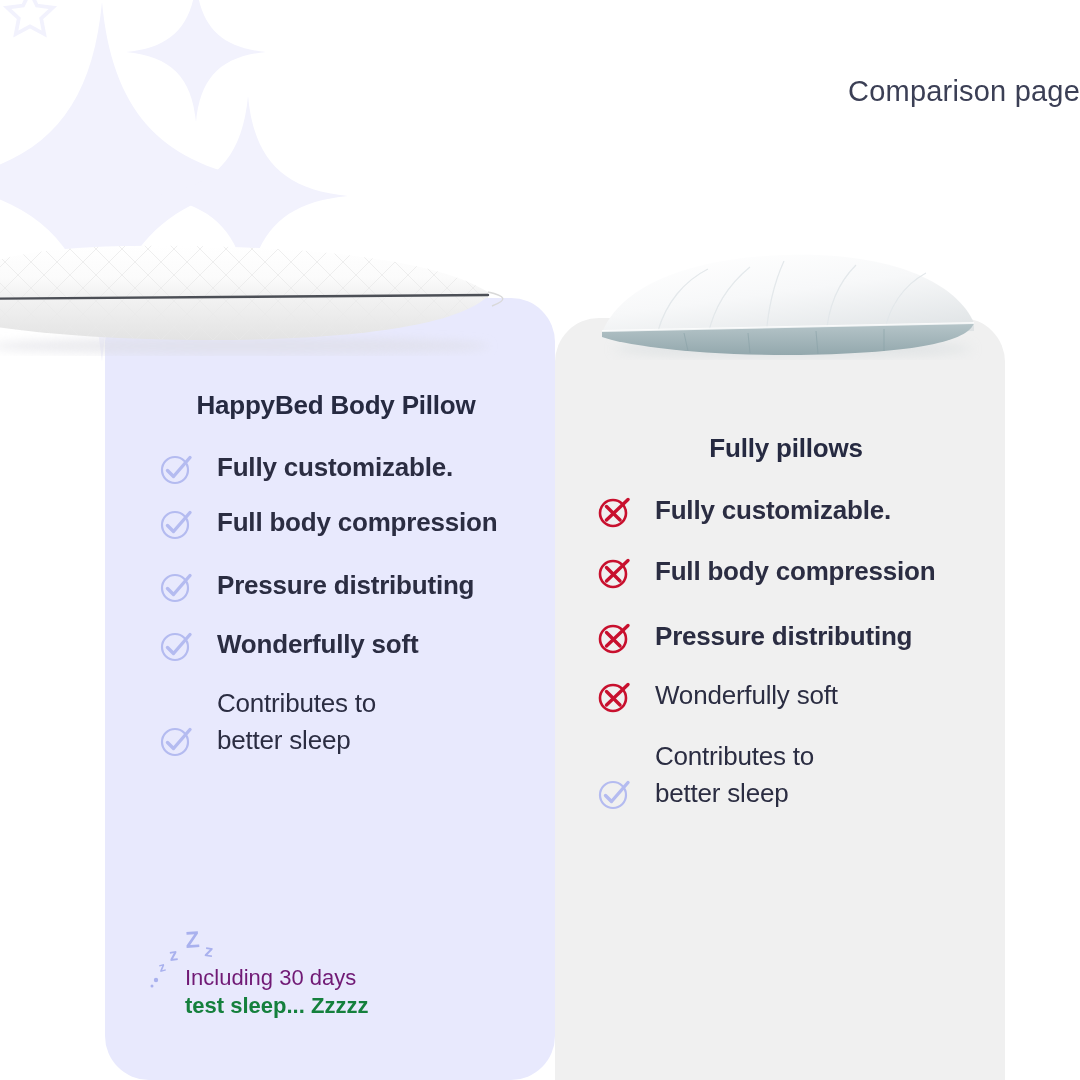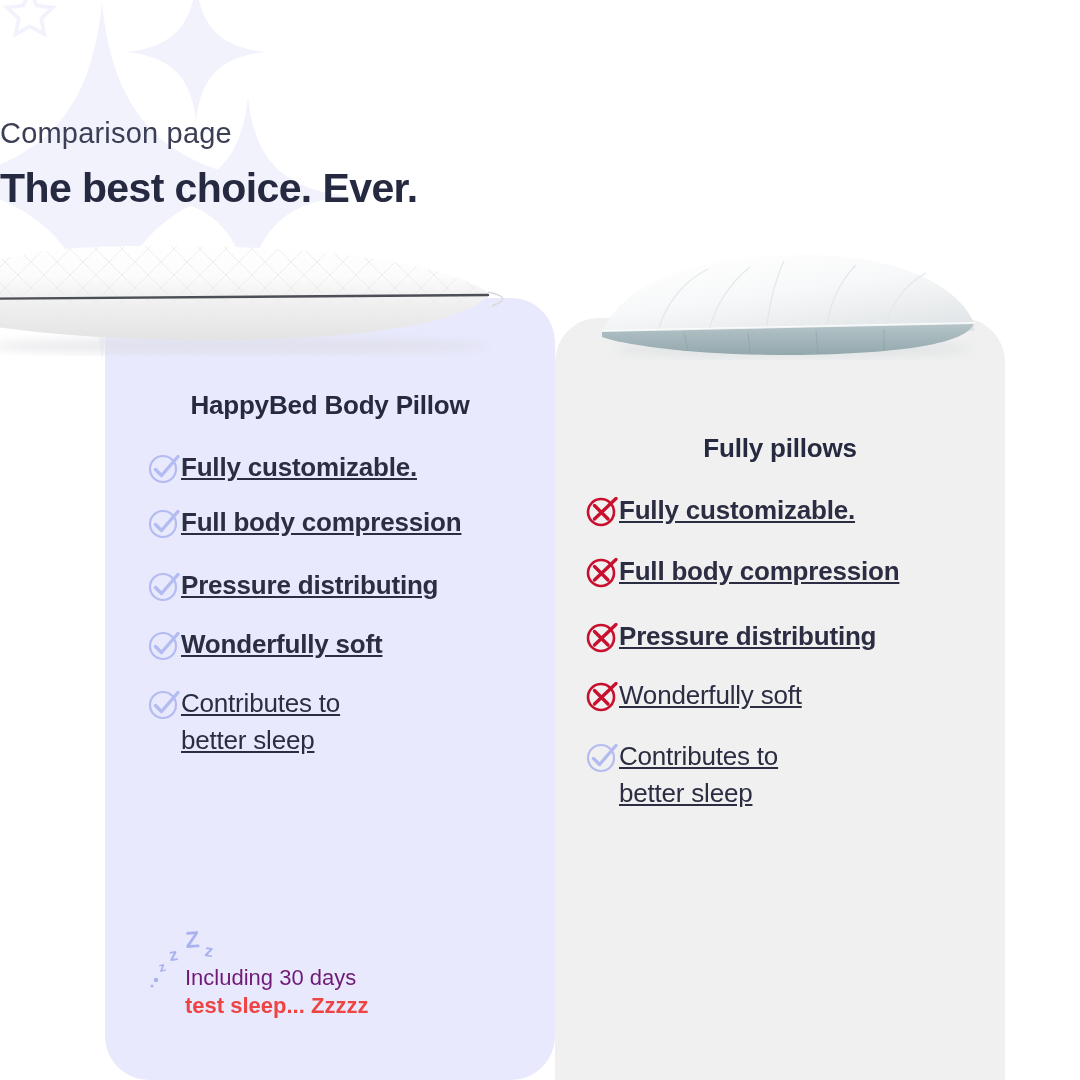--- a/index.html
+++ b/index.html
@@ -12,21 +12,21 @@
     overflow:hidden;
   }
   #stage { position:absolute; inset:0; width:1080px; height:1080px; }
 
   
   .deco { position:absolute; pointer-events:none; }
   .sparkle svg { display:block; }
   .star5 { position:absolute; left:2px; top:-14px; }
 
   
-  .header { position:absolute; left:0; right:0; top:76px; text-align:left;margin-top:42px; }
+  .header { position:absolute; left:0; right:0; top:76px; text-align:right; }
   .eyebrow {
     font-size:29px; font-weight:400; letter-spacing:.2px;
     color:#3b3f55; line-height:1.1;
   }
   .headline {
     margin-top:15px;
     font-size:41px; font-weight:700; letter-spacing:-.6px;
     color:#262a41; line-height:1.15;
   }
 
@@ -45,57 +45,56 @@
   }
   .card-left { z-index:1; }
 
   
   .pillow { position:absolute; z-index:3; }
 
   .pillow-left  { left:-60px; top:236px; width:600px; height:120px; }
   .pillow-right { left:588px; top:245px; width:400px; height:115px; }
 
   
-  .panel { position:absolute; z-index:4; }
+  .panel { position:absolute; z-index:4;padding-left:12px; }
   .panel-left  { left:105px; top:298px; width:450px; }
   .panel-right { left:555px; top:318px; width:450px; }
 
   .panel-title {
     text-align:center; font-weight:700; font-size:26px;
     letter-spacing:-.2px; color:#262a41;
   }
   .panel-left  .panel-title { margin-top:92px; }
   .panel-right .panel-title { margin-top:115px; }
 
   .feature-list { list-style:none; margin-top:28px; }
   .feature {
-    display:flex; align-items:flex-start; gap:0;
+    display:flex; align-items:flex-end; gap:24px;
     margin-bottom:18px;
-    text-decoration:underline;
   }
   .panel-left  .feature-list { padding-left:42px; padding-right:20px; }
   .panel-right .feature-list { padding-left:30px; padding-right:18px; }
 
   .feature .mark { flex:0 0 auto; width:34px; height:34px; margin-top:2px; }
   .feature .mark svg { display:block; overflow:visible; }
 
   .feature .text {
     font-size:26px; line-height:1.42; letter-spacing:-.2px;
     color:#2b2d42; max-width:330px;
   }
   .feature .text.bold { font-weight:700; }
   .feature .text.regular { font-weight:400; }
 
   
   .footnote {
     position:absolute; z-index:5;
     left:185px; top:964px; width:300px;
   }
   .footnote .line1 { font-size:22px; font-weight:400; color:#701a75; line-height:1.25; }
-  .footnote .line2 { font-size:22px; font-weight:700; color:#ef4444; line-height:1.25; }
+  .footnote .line2 { font-size:22px; font-weight:700; color:#15803d; line-height:1.25; }
   .zzz { position:absolute; left:-35px; top:-36px; }
 </style>
 </head>
 <body>
 
 <div id="stage">
 
   <div class="deco sparkle" style="left:-78px; top:2px;">
     <svg width="360" height="360" viewBox="0 0 100 100">
       <path d="M50 0 C53 32 68 47 100 50 C68 53 53 68 50 100 C47 68 32 53 0 50 C32 47 47 32 50 0 Z" fill="#f2f2fd"></path>
@@ -115,21 +114,20 @@
   </div>
 
   <div class="deco star5">
     <svg width="56" height="56" viewBox="0 0 24 24">
       <path d="M12 2.2l2.95 6.2 6.85.85-5.0 4.6 1.3 6.75L12 17.3 5.9 20.6l1.3-6.75-5.0-4.6 6.85-.85z" fill="none" stroke="#f2f2fd" stroke-width="1.6"></path>
     </svg>
   </div>
 
   <div class="header">
     <div class="eyebrow">Comparison page</div>
-    <div class="headline">The best choice. Ever.</div>
   </div>
 
   <div class="card card-right"></div>
   <div class="card card-left"></div>
 
   <div class="pillow pillow-left">
     <svg width="600" height="120" viewBox="0 0 600 120">
       <defs>
         <linearGradient id="bodyTop" x1="0" y1="0" x2="0" y2="1">
           <stop offset="0%" stop-color="#ffffff"></stop>

